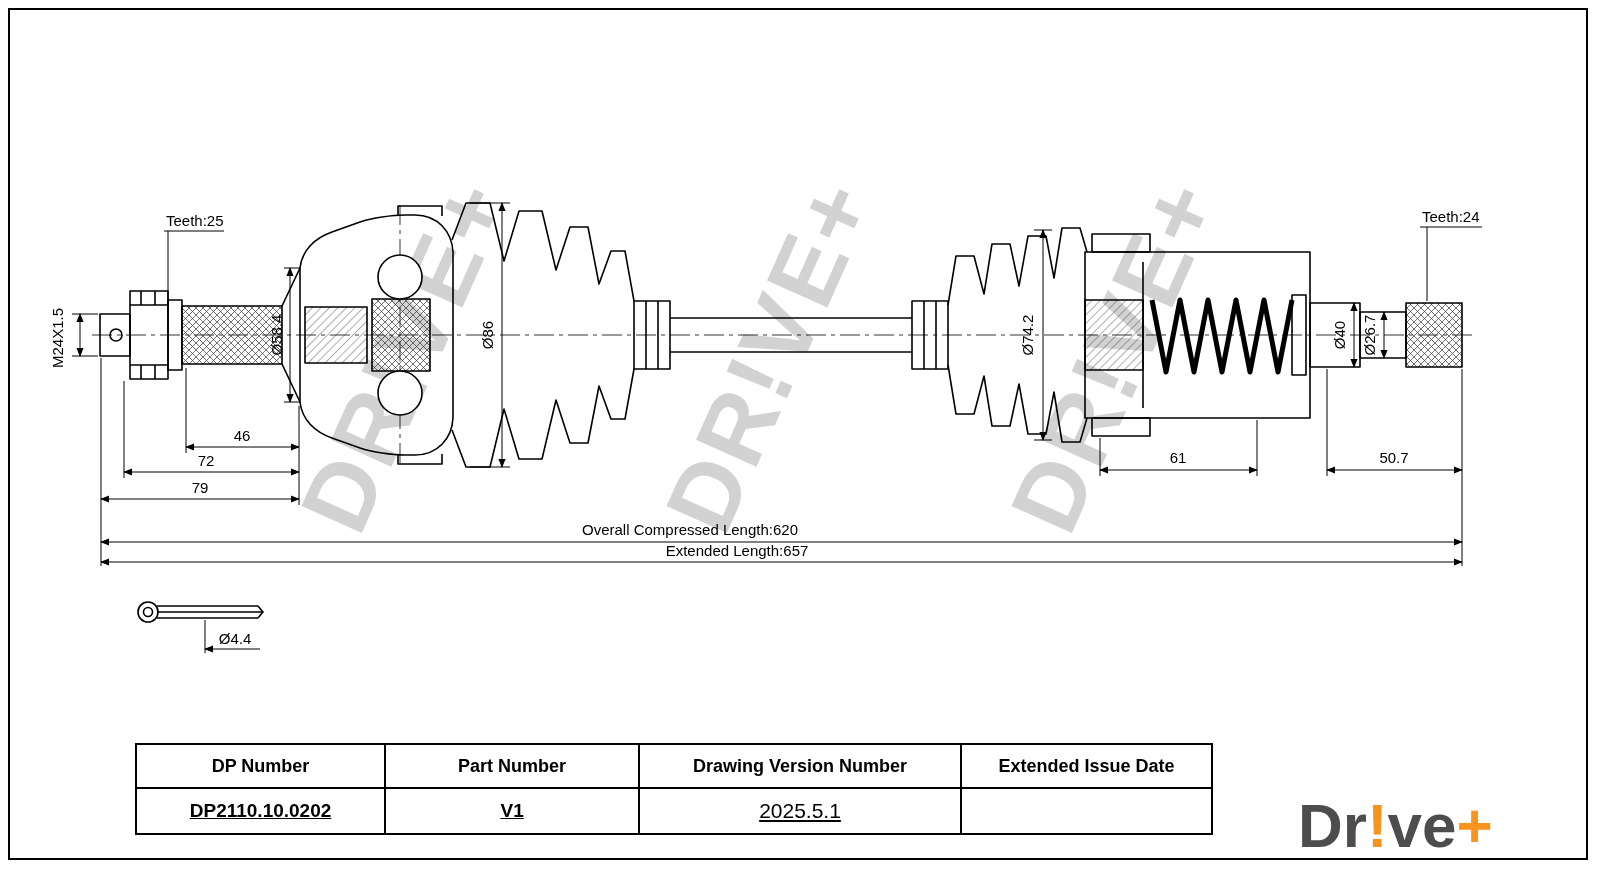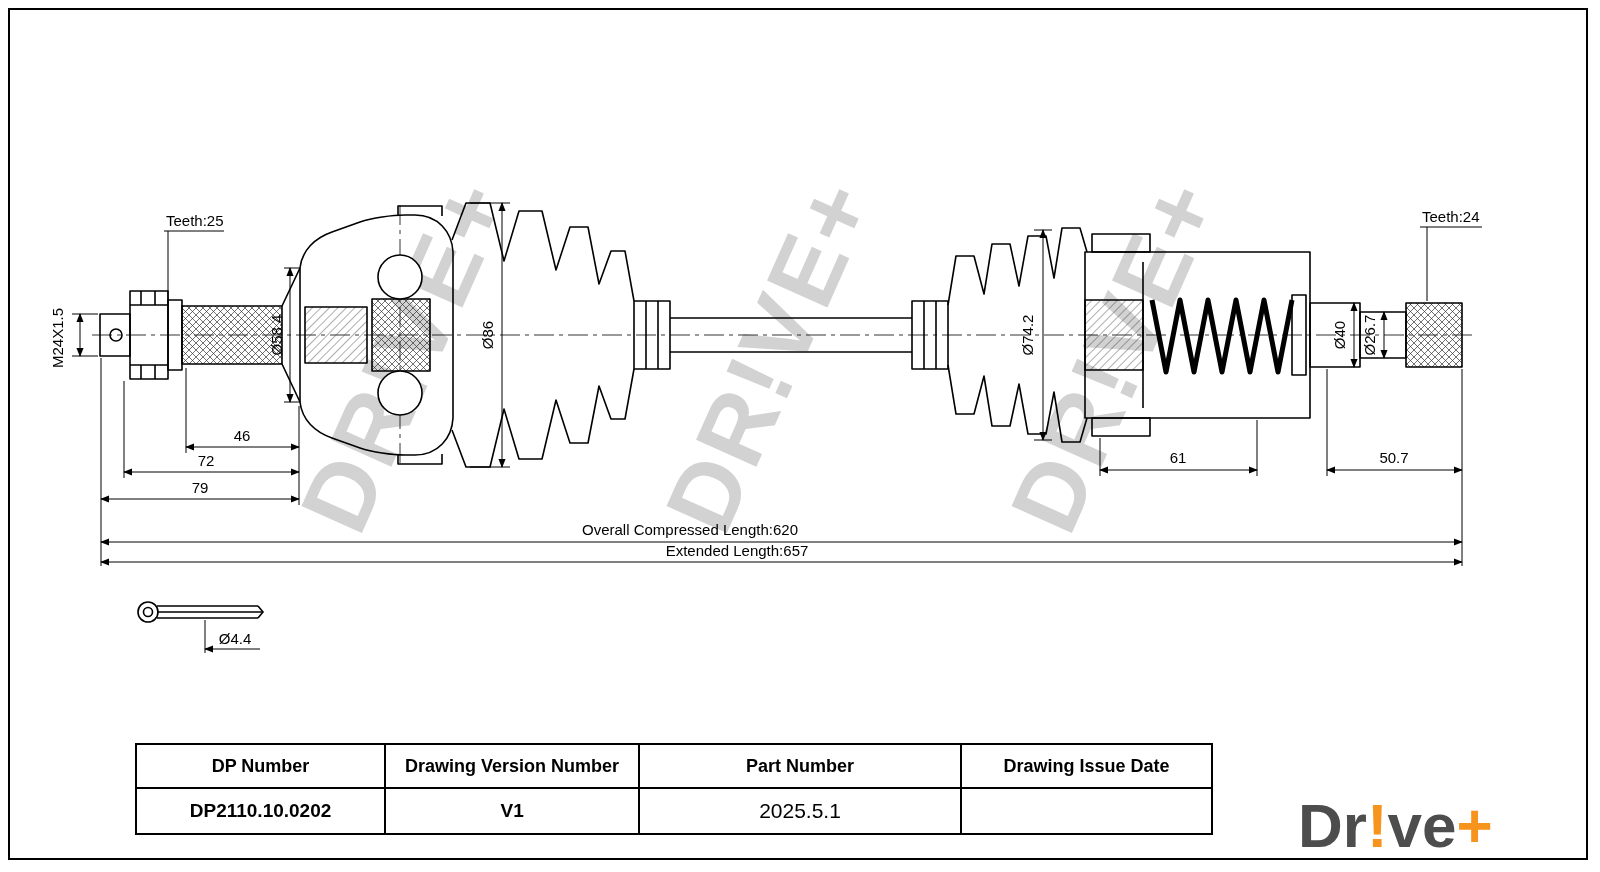--- a/index.html
+++ b/index.html
@@ -20,21 +20,21 @@
     position:absolute;left:135px;top:743px;width:1078px;height:92px;z-index:3;
     border:2px solid #000;box-sizing:border-box;background:transparent;
     display:grid;grid-template-columns:250fr 255fr 323fr 250fr;grid-template-rows:1fr 1fr;
   }
   .titleblock .cell{
     display:flex;align-items:center;justify-content:center;
     border-right:2px solid #000;font-size:18px;
   }
   .titleblock .cell:nth-child(4n){border-right:none;}
   .titleblock .cell.hdr{border-bottom:2px solid #000;font-weight:bold;}
-  .titleblock .cell.val{font-weight:bold;font-size:19px;}
+  .titleblock .cell.val{font-weight:bold;font-size:19px;text-decoration:underline;}
   .titleblock .cell.val:nth-child(7){font-weight:normal;font-size:21px;}
   .logo{
     position:absolute;left:1298px;top:790px;z-index:3;
     font-size:62px;font-weight:bold;letter-spacing:0;color:#4d4d4e;white-space:nowrap;
   }
   .logo .accent{color:#f7941d;}
 </style>
 </head>
 <body>
 
@@ -201,23 +201,23 @@
     <text x="1178" y="463" text-anchor="middle">61</text>
     <text x="1394" y="463" text-anchor="middle">50.7</text>
     <text x="690" y="535" text-anchor="middle">Overall Compressed Length:620</text>
     <text x="737" y="556" text-anchor="middle">Extended Length:657</text>
     <text x="235" y="644" text-anchor="middle">Ø4.4</text>
   </g>
 </svg>
 
 <div class="titleblock">
   <div class="cell hdr">DP Number</div>
+  <div class="cell hdr">Part Number</div>
   <div class="cell hdr">Drawing Version Number</div>
-  <div class="cell hdr">Part Number</div>
-  <div class="cell hdr">Drawing Issue Date</div>
+  <div class="cell hdr">Extended Issue Date</div>
   <div class="cell val">DP2110.10.0202</div>
   <div class="cell val">V1</div>
   <div class="cell val">2025.5.1</div>
 </div>
 
 <div class="logo">
   <span>Dr</span><span class="accent">!</span><span>ve</span><span class="accent">+</span>
 </div>
 
 </body></html>

